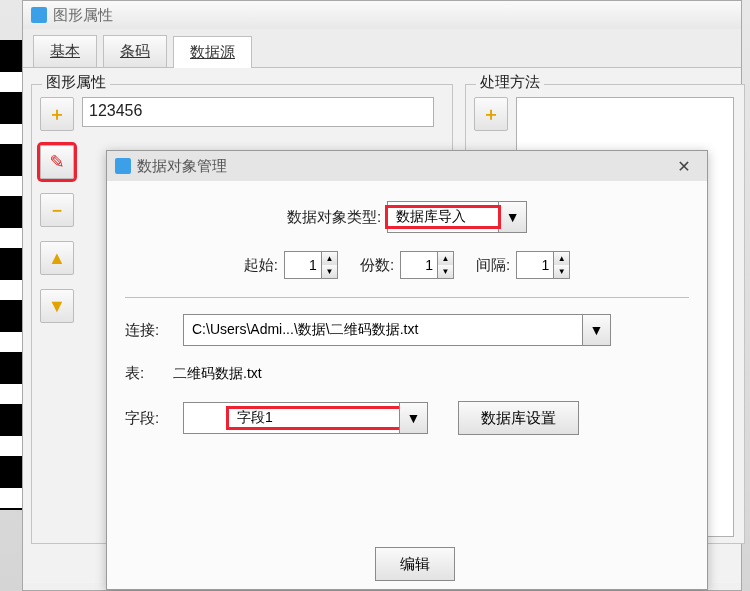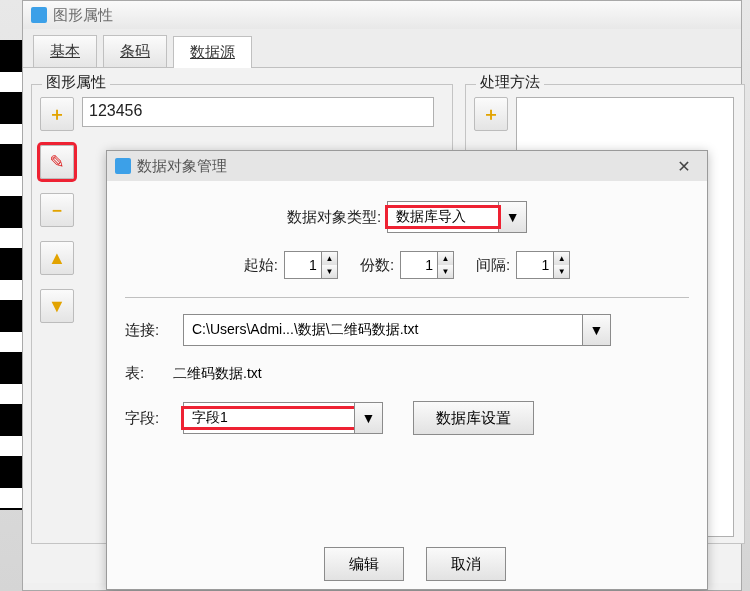--- a/index.html
+++ b/index.html
@@ -200,21 +200,21 @@
     }
     .spin .sb { flex: 1; background: linear-gradient(#fafafa,#e0e0e0); font-size: 8px; display:flex; align-items:center; justify-content:center; cursor:pointer; }
     .sep { border-top: 1px solid #c0c0c0; margin: 10px 0 16px 0; }
     .row2 { gap: 10px; }
     .row2 .lbl { width: 48px; }
     .connection-combo .combo-text { width: 398px; }
     .row3 { gap: 10px; }
     .row3 .lbl { width: 48px; }
     .field-combo { }
     .field-combo .combo-text { width: 170px; }
-    .field-combo .combo-text.red-box { box-shadow: 0 0 0 3px #e23; }
+    .field-combo .combo-text.red-box { box-shadow: 0 0 0 3px #e23; margin-left: 45px; }
     .db-settings-btn {
       margin-left: 20px; height: 34px;
       padding: 0 22px;
       border: 1px solid #8b8b8b;
       background: linear-gradient(#fafafa,#e2e2e2);
       cursor: pointer;
       font-size: 15px;
     }
     .modal-footer {
       display: flex; gap: 22px; justify-content: center; padding-top: 6px;
@@ -356,15 +356,14 @@
         <span class="combo-text red-box">字段1</span>
         <span class="combo-btn">▼</span>
       </div>
       <button class="db-settings-btn"><span>数据库设置</span></button>
     </div>
 
   </div>
 
   <div class="modal-footer">
     <button class="footer-btn"><span>编辑</span></button>
-    <button class="footer-btn"><span>取消</span></button>
   </div>
 </div>
 
 </body></html>

